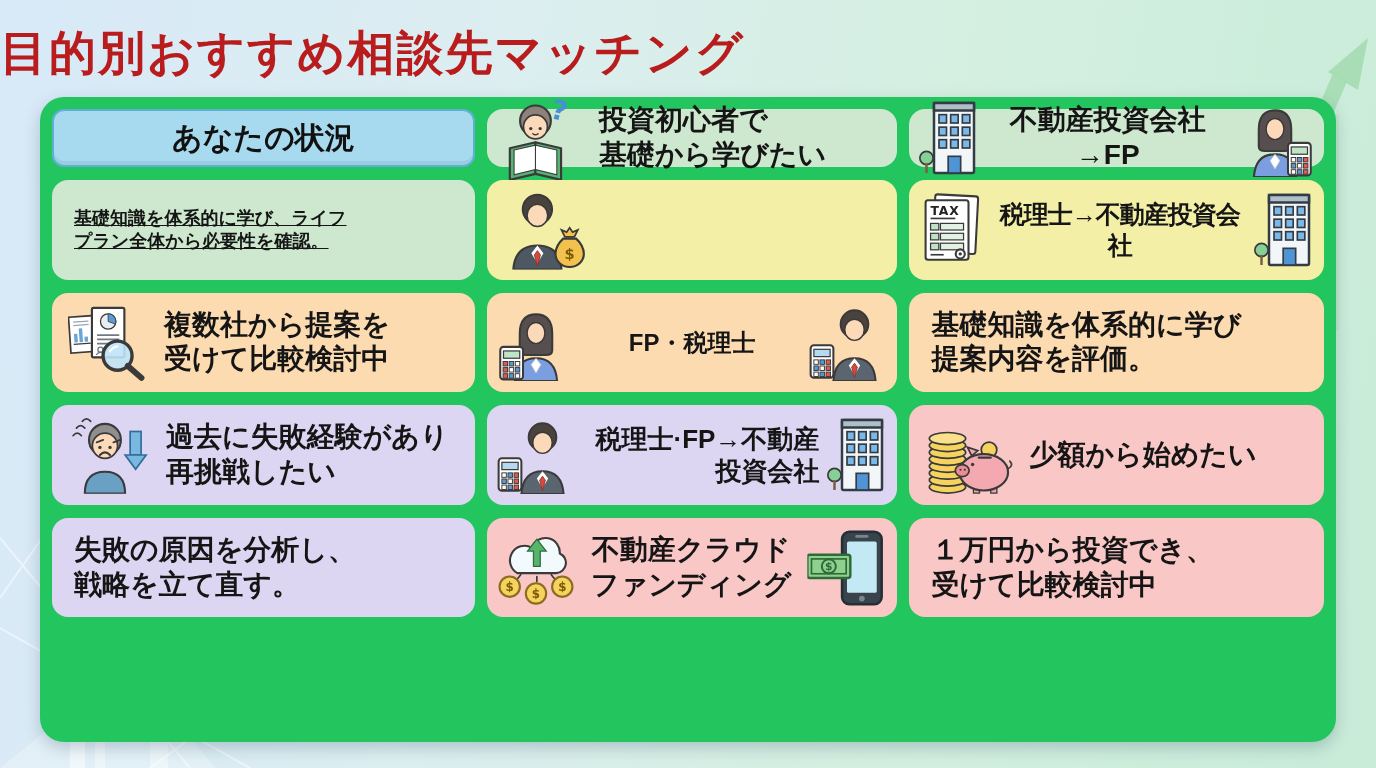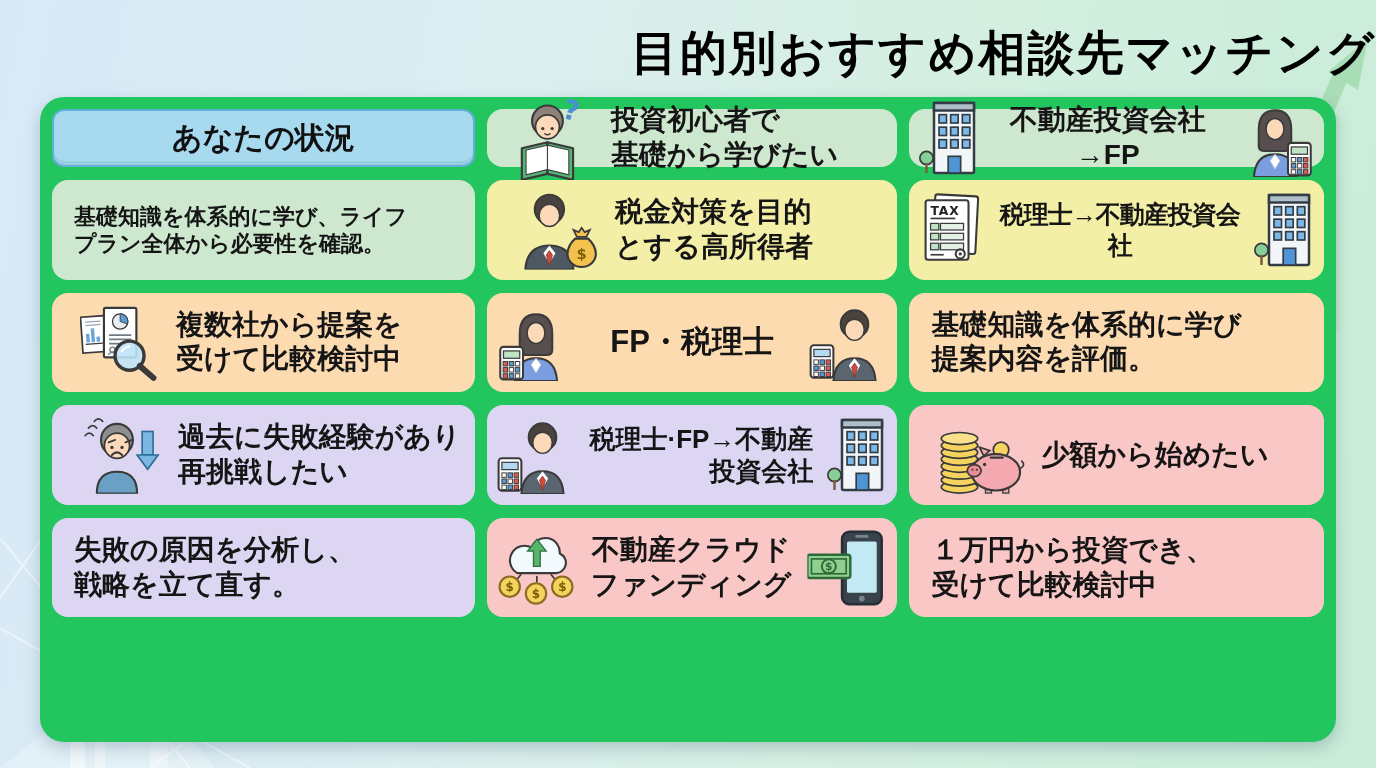--- a/index.html
+++ b/index.html
@@ -5,21 +5,21 @@
   html,body{margin:0;padding:0;}
   body{
     width:1376px;height:768px;overflow:hidden;position:relative;
     font-family:"Liberation Sans","DejaVu Sans",sans-serif;
     background:linear-gradient(100deg,#d8e9f8 0%,#dceef0 35%,#d4efe0 65%,#c8ecd8 100%);
   }
   .bg-tr{position:absolute;top:0;right:0;z-index:0;}
   .bg-bl{position:absolute;left:0;bottom:0;z-index:0;}
   .page-title{
     position:absolute;top:22px;left:0;right:0;margin:0;z-index:2;
-    text-align:right;font-size:47px;font-weight:900;color:#000000;letter-spacing:2px;
+    text-align:left;font-size:47px;font-weight:900;color:#b91c1c;letter-spacing:2px;
   }
   .card{
     position:absolute;top:97px;left:40px;width:1296px;height:645px;z-index:1;
     background:#22c55e;border-radius:24px;box-sizing:border-box;padding:12px;
     box-shadow:0 6px 16px rgba(60,90,110,.28);
   }
   .grid{
     display:grid;height:100%;
     grid-template-columns:1.02fr .99fr 1fr;
     grid-template-rows:58px repeat(5,1fr);
@@ -31,28 +31,28 @@
     font-size:30px;font-weight:800;color:#111;
     box-shadow:inset 0 -4px 0 rgba(0,60,90,.08);
   }
   .cell{border-radius:16px;display:flex;align-items:center;box-sizing:border-box;}
   .cell.c1{background:#cde8ce}
   .cell.c2{background:#f4efa6}
   .cell.c3{background:#fcdbb1}
   .cell.c4{background:#ddd6f3}
   .cell.c5{background:#f9c7c5}
   .txt{font-weight:800;color:#151515;font-size:28px;line-height:1.24;white-space:pre-line;}
-  .sit{padding-left:28px;gap:14px;}
-  .rec{padding:0 10px;justify-content:space-between;gap:10px;}
+  .sit{padding-left:16px;gap:14px;}
+  .rec{padding:0 10px;justify-content:space-between;gap:4px;}
   .rec .txt{flex:1 1 auto;text-align:center;}
   .rec.r2 .txt{font-size:25px;letter-spacing:-1px;}
-  .rec.r3 .txt{font-size:31px;}
+  .rec.r3 .txt{font-size:24px;}
   .rec.r4 .txt{font-size:26px;text-align:right;padding-right:4px;}
   .rsn{padding-left:22px;padding-right:8px;}
-  .rsn.r1 .txt{font-size:22px;}
+  .rsn.r1 .txt{font-size:18px;text-decoration:underline;}
   .ic{flex:0 0 auto;}
   .defs{position:absolute;width:0;height:0;overflow:hidden;}
 </style>
 </head>
 <body>
 
 <svg class="defs" aria-hidden="true">
   <defs>
     <symbol id="sym-reading" viewBox="0 0 96 100">
       <text x="56" y="28" font-size="32" font-weight="bold" fill="#4a8fd4" font-family="DejaVu Sans, sans-serif" transform="rotate(14 62 20)">?</text>
@@ -283,22 +283,20 @@
     </div>
     <div class="cell rsn c1 r1">
       <div class="txt">基礎知識を体系的に学び、ライフ
 プラン全体から必要性を確認。</div>
     </div>
 
     <div class="cell sit c2 r2">
       <svg class="ic" width="86" height="80" viewBox="0 0 100 92">
           <use href="#sym-richman"></use>
         </svg>
-      <div class="txt">税金対策を目的
-とする高所得者</div>
     </div>
     <div class="cell rec c2 r2">
       <svg class="ic" width="66" height="78" viewBox="0 0 80 92">
           <use href="#sym-tax"></use>
         </svg>
       <div class="txt">税理士→不動産投資会社</div>
       <svg class="ic" width="60" height="78" viewBox="0 0 72 92">
           <use href="#sym-building"></use>
         </svg>
     </div>

